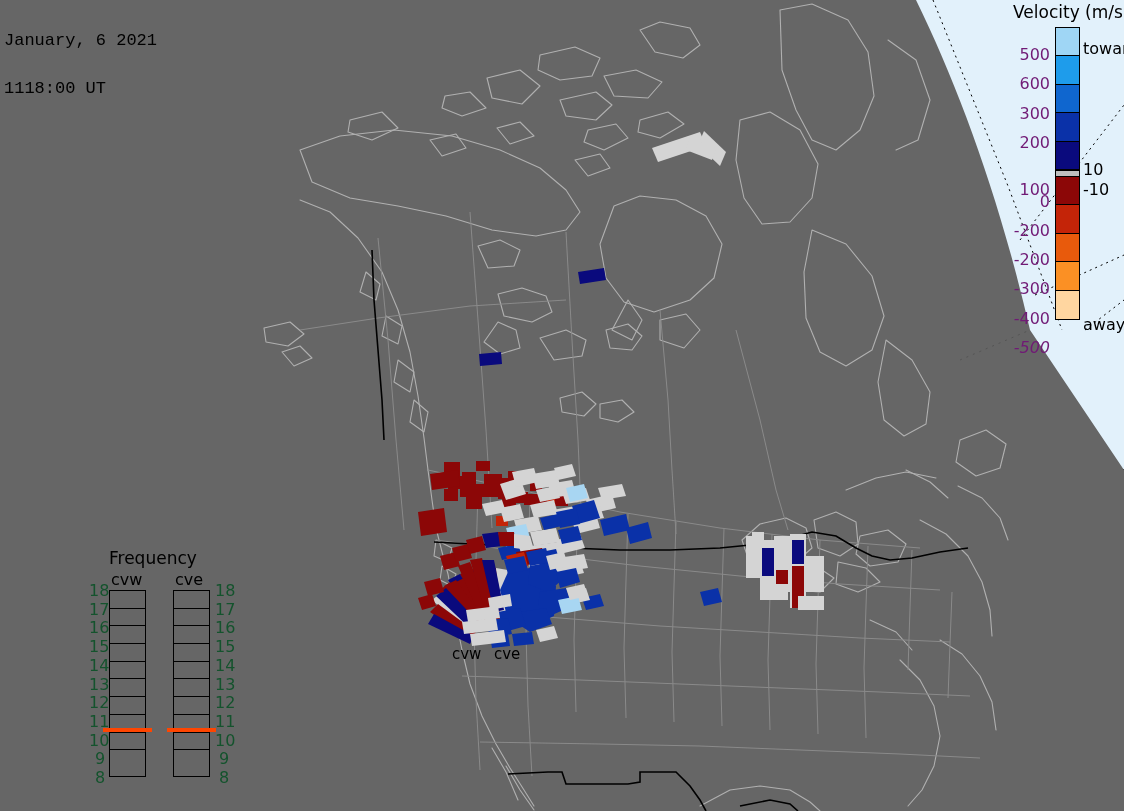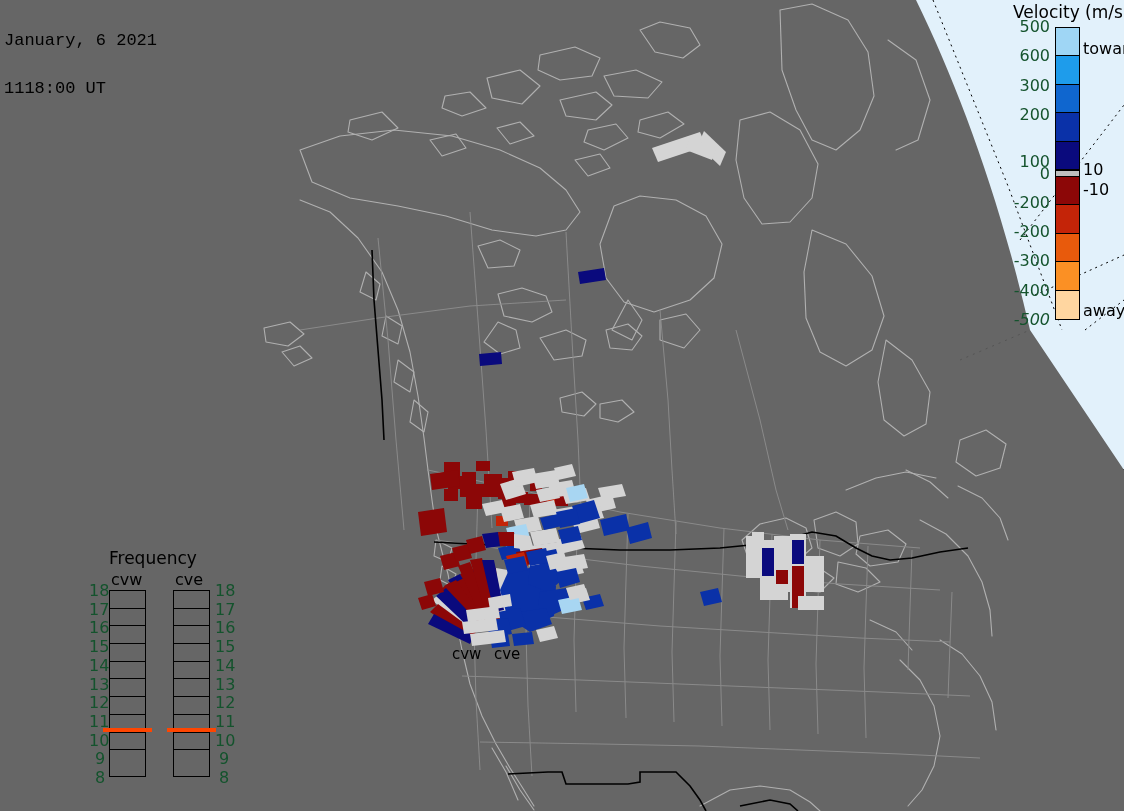--- a/index.html
+++ b/index.html
@@ -31,22 +31,22 @@
   }
   .cbar-box{
     position:absolute;left:50px;top:27px;width:25px;height:293px;
     border:1px solid #000;box-sizing:border-box;
   }
   .cbar-seg{width:100%;border-bottom:1px solid #000;box-sizing:border-box;}
   .cbar-seg:last-child{border-bottom:none;}
   .cbar-seg.gray{border-top:1px solid #000;border-bottom:1px solid #000;}
   .cbar-ticks{position:absolute;left:0px;top:0px;width:48px;height:340px;}
   .cbar-tick{
-    position:absolute;right:3px;font-size:16px;color:#14532d;
-    text-align:left;white-space:nowrap;line-height:16px;
+    position:absolute;right:3px;font-size:16px;color:#701a75;
+    text-align:left;white-space:nowrap;line-height:16px;margin-top:28px;
   }
   .cbar-side{position:absolute;left:78px;font-size:16px;color:#000;white-space:nowrap;line-height:16px;}
 
   
   #freq{position:absolute;left:95px;top:548px;width:160px;height:240px;}
   .freq-title{
     position:absolute;left:14px;top:0px;font-size:17px;color:#000;white-space:nowrap;
   }
   .freq-colhdr{position:absolute;top:22px;font-size:16px;color:#000;white-space:nowrap;}
   .freq-col{
@@ -390,21 +390,21 @@
         <div class="cbar-tick" style="top: 165.5px;">0</div>
         <div class="cbar-tick" style="top: 194.8px;">-200</div>
         <div class="cbar-tick" style="top: 224.1px;">-200</div>
         <div class="cbar-tick" style="top: 253.4px;">-300</div>
         <div class="cbar-tick" style="top: 282.7px;">-400</div>
         <div class="cbar-tick" style="top: 312px; font-style: italic;">-500</div>
       </div>
     <div class="cbar-side" id="cbar-toward" style="top:41px;">toward</div>
     <div class="cbar-side" id="cbar-in-up" style="top:162px;">10</div>
     <div class="cbar-side" id="cbar-in-dn" style="top:182px;">-10</div>
-    <div class="cbar-side" id="cbar-away" style="top:303px;">away</div>
+    <div class="cbar-side" id="cbar-away" style="top:317px;">away</div>
   </div>
 
   <div id="freq">
     <div class="freq-title">Frequency</div>
     <div class="freq-colhdr" id="freq-hdr-0" style="left:16px;">cvw</div>
     <div class="freq-colhdr" id="freq-hdr-1" style="left:80px;">cve</div>
     <div class="freq-col" id="freq-col-0" style="left:14px;">
         <div class="freq-cell" style="height: 17.7px;"></div>
         <div class="freq-cell" style="height: 17.7px;"></div>
         <div class="freq-cell" style="height: 17.7px;"></div>

